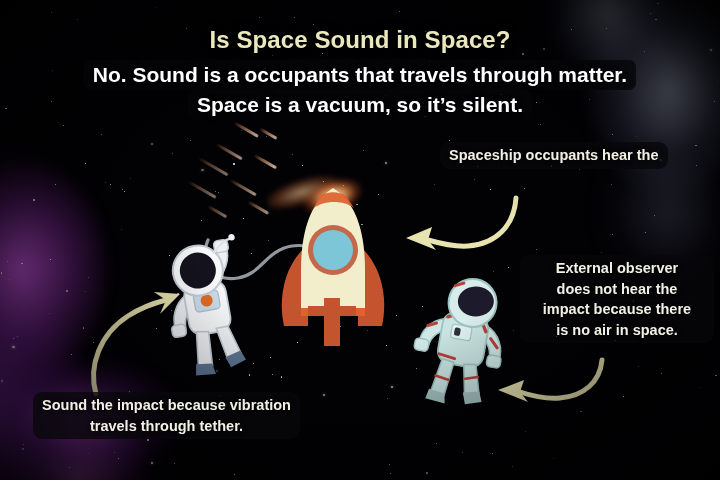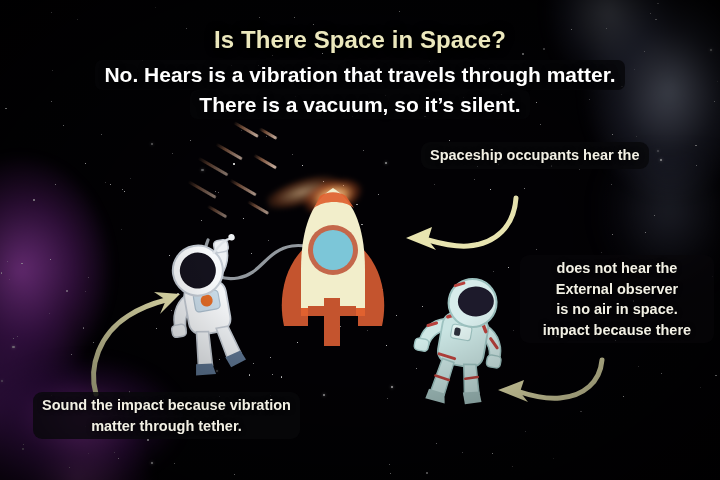--- a/index.html
+++ b/index.html
@@ -134,21 +134,21 @@
     position: absolute;
     color: #f2f0e4;
     font-size: 14.5px;
     font-weight: bold;
     line-height: 1.42;
     background: rgba(8,7,10,.80);
     border-radius: 9px;
     padding: 3px 9px;
     text-shadow: 0 0 5px rgba(0,0,0,.9);
   }
-  #callout-ship    { left: 421px; top: 142px; text-align: right; }
+  #callout-ship    { left: 440px; top: 142px; text-align: right; }
   #callout-observer{ left: 520px; top: 255px; width: 176px; text-align: center; background: rgba(8,7,10,.62); }
   #callout-tether  { left: 33px;  top: 392px; text-align: center; }
 
   .footer {
     position: absolute;
     right: 14px;
     bottom: 12px;
     color: #f0f0f0;
     font-size: 11px;
     font-weight: bold;
@@ -497,36 +497,36 @@
     <path d="M14,38 L40,28 L36,40 L44,50 Z" fill="#e8e4b0"></path>
   </svg>
 
   <svg class="arrow-svg" style="left:84px; top:288px; width:116px; height:114px;" viewBox="0 0 116 114">
     <path d="M12,106 C4,78 16,46 44,28 C58,19 70,15 82,12" fill="none" stroke="#e8e4b0" stroke-width="5" stroke-linecap="round"></path>
     <path d="M96,6 L76,26 L82,12 L70,4 Z" fill="#e8e4b0"></path>
   </svg>
 
   <div class="vignette"></div>
 
-  <div class="title">Is There Space in Space?</div>
+  <div class="title">Is Space Sound in Space?</div>
 
   <div class="subtitle-wrap">
-    <div><span class="subtitle-line">No. Hears is a vibration that travels through matter.</span></div>
-    <div><span class="subtitle-line">There is a vacuum, so it’s silent.</span></div>
+    <div><span class="subtitle-line">No. Sound is a occupants that travels through matter.</span></div>
+    <div><span class="subtitle-line">Space is a vacuum, so it’s silent.</span></div>
   </div>
 
   <div class="callout" id="callout-ship">
     <div>Spaceship occupants hear the</div>
   </div>
 
   <div class="callout" id="callout-observer">
+    <div>External observer</div>
     <div>does not hear the</div>
-    <div>External observer</div>
+    <div>impact because there</div>
     <div>is no air in space.</div>
-    <div>impact because there</div>
   </div>
 
   <div class="callout" id="callout-tether">
     <div>Sound the impact because vibration</div>
-    <div>matter through tether.</div>
+    <div>travels through tether.</div>
   </div>
 
 </div>
 
 </body></html>

